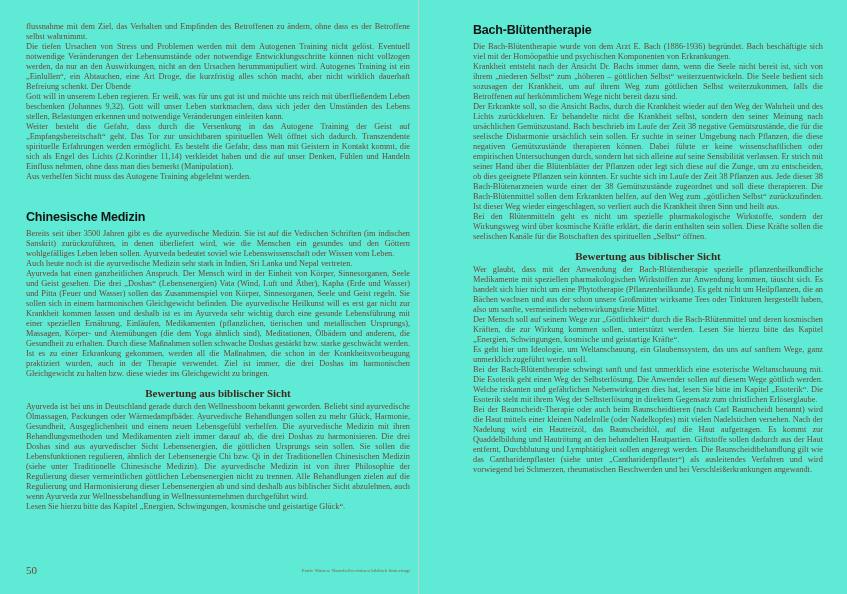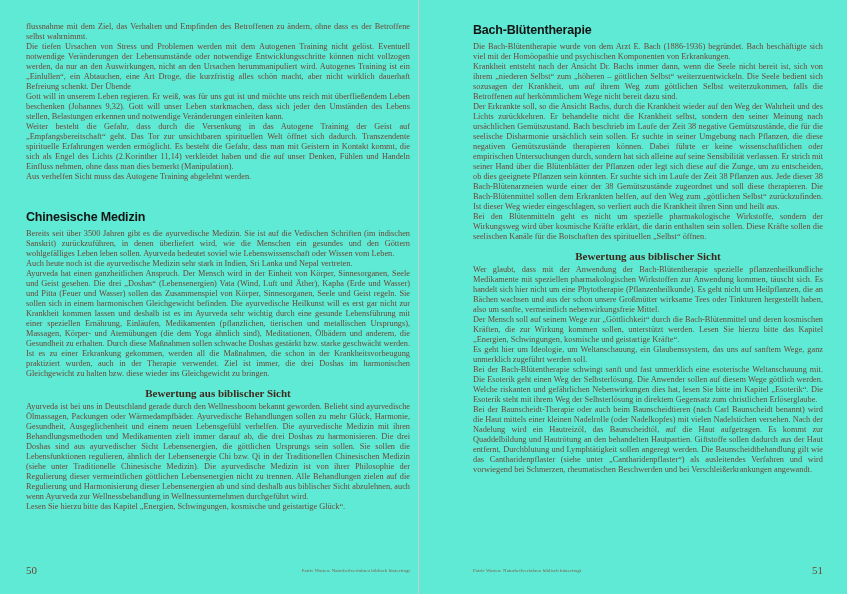--- a/index.html
+++ b/index.html
@@ -121,19 +121,15 @@
         <p>Krankheit entsteht nach der Ansicht Dr. Bachs immer dann, wenn die Seele nicht bereit ist, sich von ihrem „niederen Selbst“ zum „höheren – göttlichen Selbst“ weiterzuentwickeln. Die Seele bedient sich sozusagen der Krankheit, um auf ihrem Weg zum göttlichen Selbst weiterzukommen, falls die Betroffenen auf herkömmlichem Wege nicht bereit dazu sind.</p>
         <p>Der Erkrankte soll, so die Ansicht Bachs, durch die Krankheit wieder auf den Weg der Wahrheit und des Lichts zurückkehren. Er behandelte nicht die Krankheit selbst, sondern den seiner Meinung nach ursächlichen Gemütszustand. Bach beschrieb im Laufe der Zeit 38 negative Gemütszustände, die für die seelische Disharmonie ursächlich sein sollen. Er suchte in seiner Umgebung nach Pflanzen, die diese negativen Gemütszustände therapieren können. Dabei führte er keine wissenschaftlichen oder empirischen Untersuchungen durch, sondern hat sich alleine auf seine Sensibilität verlassen. Er strich mit seiner Hand über die Blütenblätter der Pflanzen oder legt sich diese auf die Zunge, um zu entscheiden, ob dies geeignete Pflanzen sein könnten. Er suchte sich im Laufe der Zeit 38 Pflanzen aus. Jede dieser 38 Bach-Blütenarzneien wurde einer der 38 Gemütszustände zugeordnet und soll diese therapieren. Die Bach-Blütenmittel sollen dem Erkrankten helfen, auf den Weg zum „göttlichen Selbst“ zurückzufinden. Ist dieser Weg wieder eingeschlagen, so verliert auch die Krankheit ihren Sinn und heilt aus.</p>
         <p>Bei den Blütenmitteln geht es nicht um spezielle pharmakologische Wirkstoffe, sondern der Wirkungsweg wird über kosmische Kräfte erklärt, die darin enthalten sein sollen. Diese Kräfte sollen die seelischen Kanäle für die Botschaften des spirituellen „Selbst“ öffnen.</p>
         <h3 class="sub">Bewertung aus biblischer Sicht</h3>
         <p>Wer glaubt, dass mit der Anwendung der Bach-Blütentherapie spezielle pflanzenheilkundliche Medikamente mit speziellen pharmakologischen Wirkstoffen zur Anwendung kommen, täuscht sich. Es handelt sich hier nicht um eine Phytotherapie (Pflanzenheilkunde). Es geht nicht um Heilpflanzen, die an Bächen wachsen und aus der schon unsere Großmütter wirksame Tees oder Tinkturen hergestellt haben, also um sanfte, vermeintlich nebenwirkungsfreie Mittel.</p>
         <p>Der Mensch soll auf seinem Wege zur „Göttlichkeit“ durch die Bach-Blütenmittel und deren kosmischen Kräften, die zur Wirkung kommen sollen, unterstützt werden. Lesen Sie hierzu bitte das Kapitel „Energien, Schwingungen, kosmische und geistartige Kräfte“.</p>
         <p>Es geht hier um Ideologie, um Weltanschauung, ein Glaubenssystem, das uns auf sanftem Wege, ganz unmerklich zugeführt werden soll.</p>
         <p>Bei der Bach-Blütentherapie schwingt sanft und fast unmerklich eine esoterische Weltanschauung mit. Die Esoterik geht einen Weg der Selbsterlösung. Die Anwender sollen auf diesem Wege göttlich werden. Welche riskanten und gefährlichen Nebenwirkungen dies hat, lesen Sie bitte im Kapitel „Esoterik“. Die Esoterik steht mit ihrem Weg der Selbsterlösung in direktem Gegensatz zum christlichen Erlöserglaube.</p>
         <p>Bei der Baunscheidt-Therapie oder auch beim Baunscheidtieren (nach Carl Baunscheidt benannt) wird die Haut mittels einer kleinen Nadelrolle (oder Nadelkopfes) mit vielen Nadelstichen versehen. Nach der Nadelung wird ein Hautreizöl, das Baunscheidtöl, auf die Haut aufgetragen. Es kommt zur Quaddelbildung und Hautrötung an den behandelten Hautpartien. Giftstoffe sollen dadurch aus der Haut entfernt, Durchblutung und Lymphtätigkeit sollen angeregt werden. Die Baunscheidtbehandlung gilt wie das Cantharidenpflaster (siehe unter „Cantharidenpflaster“) als ausleitendes Verfahren und wird vorwiegend bei Schmerzen, rheumatischen Beschwerden und bei Verschleißerkrankungen angewandt.</p>
       </div>
-    <div class="pagefoot">
-      <span class="running-title">Patric Warten: Naturheilverfahren biblisch hinterfragt</span>
-      <span class="page-number">51</span>
-    </div>
   </div>
 
 </div>
 
 </body></html>

